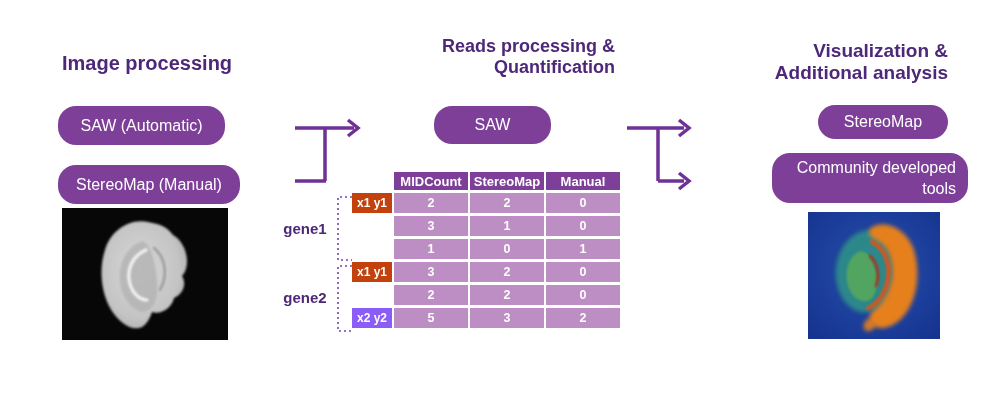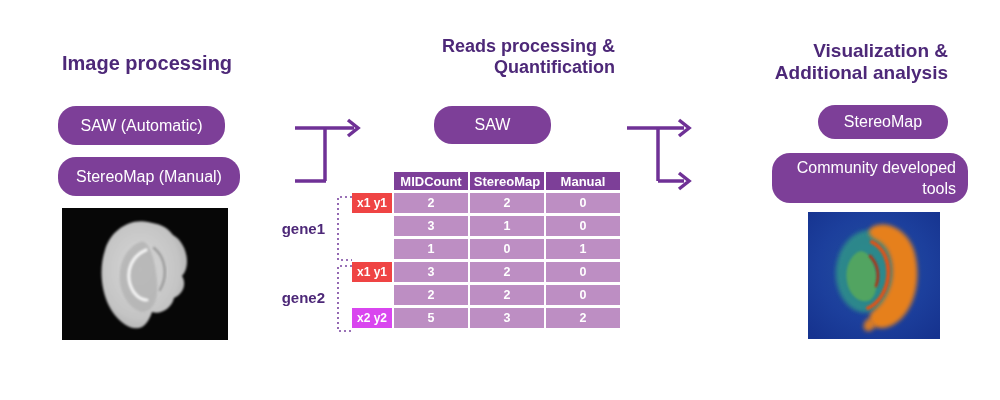--- a/index.html
+++ b/index.html
@@ -10,45 +10,45 @@
   .abs{position:absolute;}
   .heading{font-weight:bold;color:#4d2878;text-align:right;}
   .h-left{left:62px;top:52px;font-size:20px;}
   .h-mid{left:385px;top:36px;width:230px;text-align:right;font-size:18px;line-height:21px;}
   .h-right{left:720px;top:40px;width:228px;text-align:right;font-size:19px;line-height:22px;}
   .btn{
     position:absolute;background:#7d3f98;color:#ffffff;font-weight:normal;font-size:16px;
     border-radius:18px;display:flex;align-items:center;justify-content:center;
   }
   .btn-saw-auto{left:58px;top:106px;width:167px;height:39px;}
-  .btn-stereomap-manual{left:58px;top:157px;width:182px;height:39px;}
+  .btn-stereomap-manual{left:58px;top:165px;width:182px;height:39px;}
   .btn-saw{left:434px;top:106px;width:117px;height:38px;}
   .btn-stereomap{left:818px;top:105px;width:130px;height:34px;}
   .btn-community{
     left:772px;top:153px;width:196px;height:50px;
     justify-content:flex-end;text-align:right;padding-right:12px;box-sizing:border-box;line-height:21px;
   }
   
   .counts-table{
     position:absolute;left:352px;top:172px;
     display:grid;grid-template-columns:40px 74px 74px 74px;
     grid-template-rows:18px repeat(6,20px);
     column-gap:2px;row-gap:3px;
   }
   .cell{display:flex;align-items:center;justify-content:center;color:#ffffff;font-weight:bold;}
   .thead{background:#7d3f98;font-size:13px;}
   .tval{background:#bd8ec3;font-size:12.5px;}
   .tlabel{font-size:12px;}
   .corner{background:transparent;}
-  .lav{background:#ef4444;}
+  .lav{background:#c2410c;}
   .blu{background:#4a7fa7;margin-top:36px;}
   .yel{background:#e5d57d;margin-top:20px;}
-  .grn{background:#d946ef;}
+  .grn{background:#8b5cf6;}
   .gene-label{
-    position:absolute;left:273px;width:52px;text-align:right;
+    position:absolute;left:279px;width:52px;text-align:center;
     font-size:15px;font-weight:bold;color:#4d2878;
   }
   .gene1{top:220px;}
   .gene2{top:289px;}
   .img-frame{position:absolute;line-height:0;}
   .img-left{left:62px;top:208px;width:166px;height:132px;}
   .img-right{left:808px;top:212px;width:132px;height:127px;}
   svg{display:block;}
   .overlay{left:0;top:0;pointer-events:none;}
 </style>

